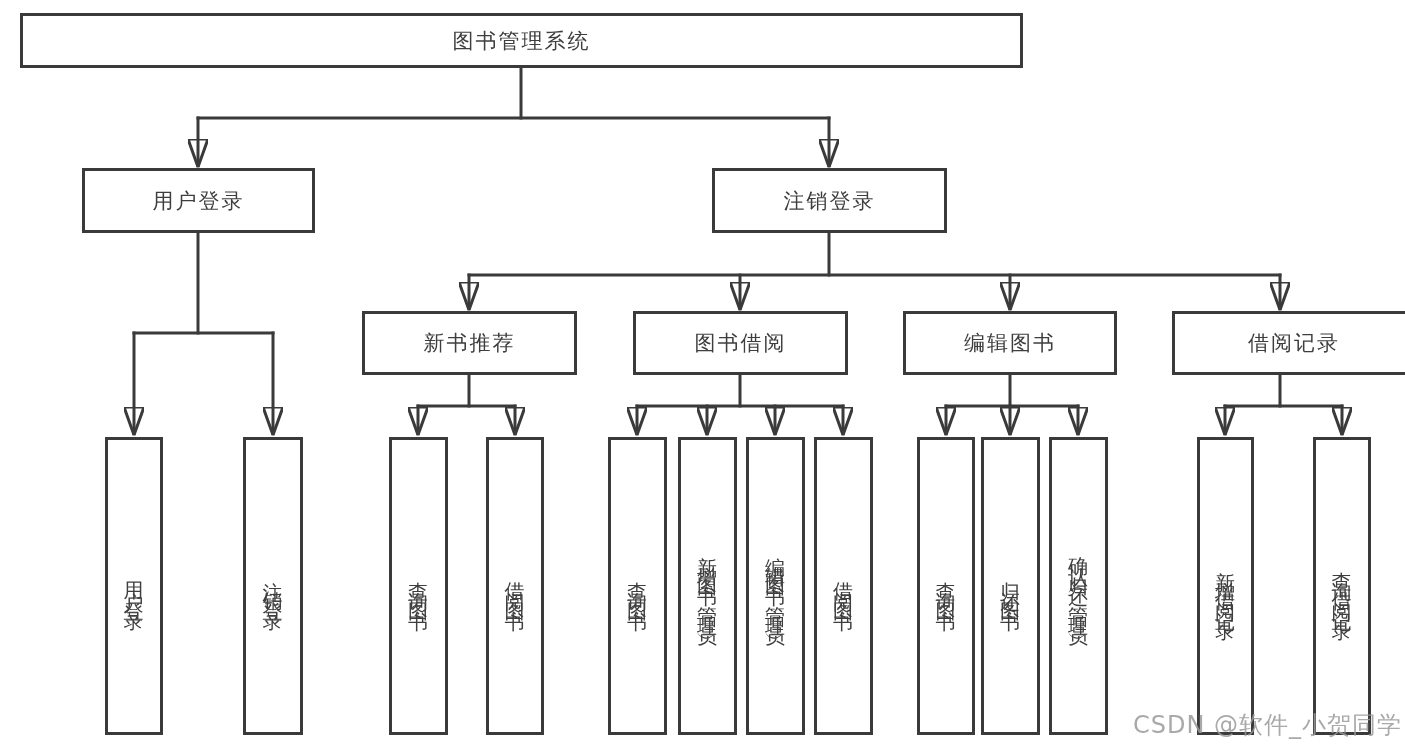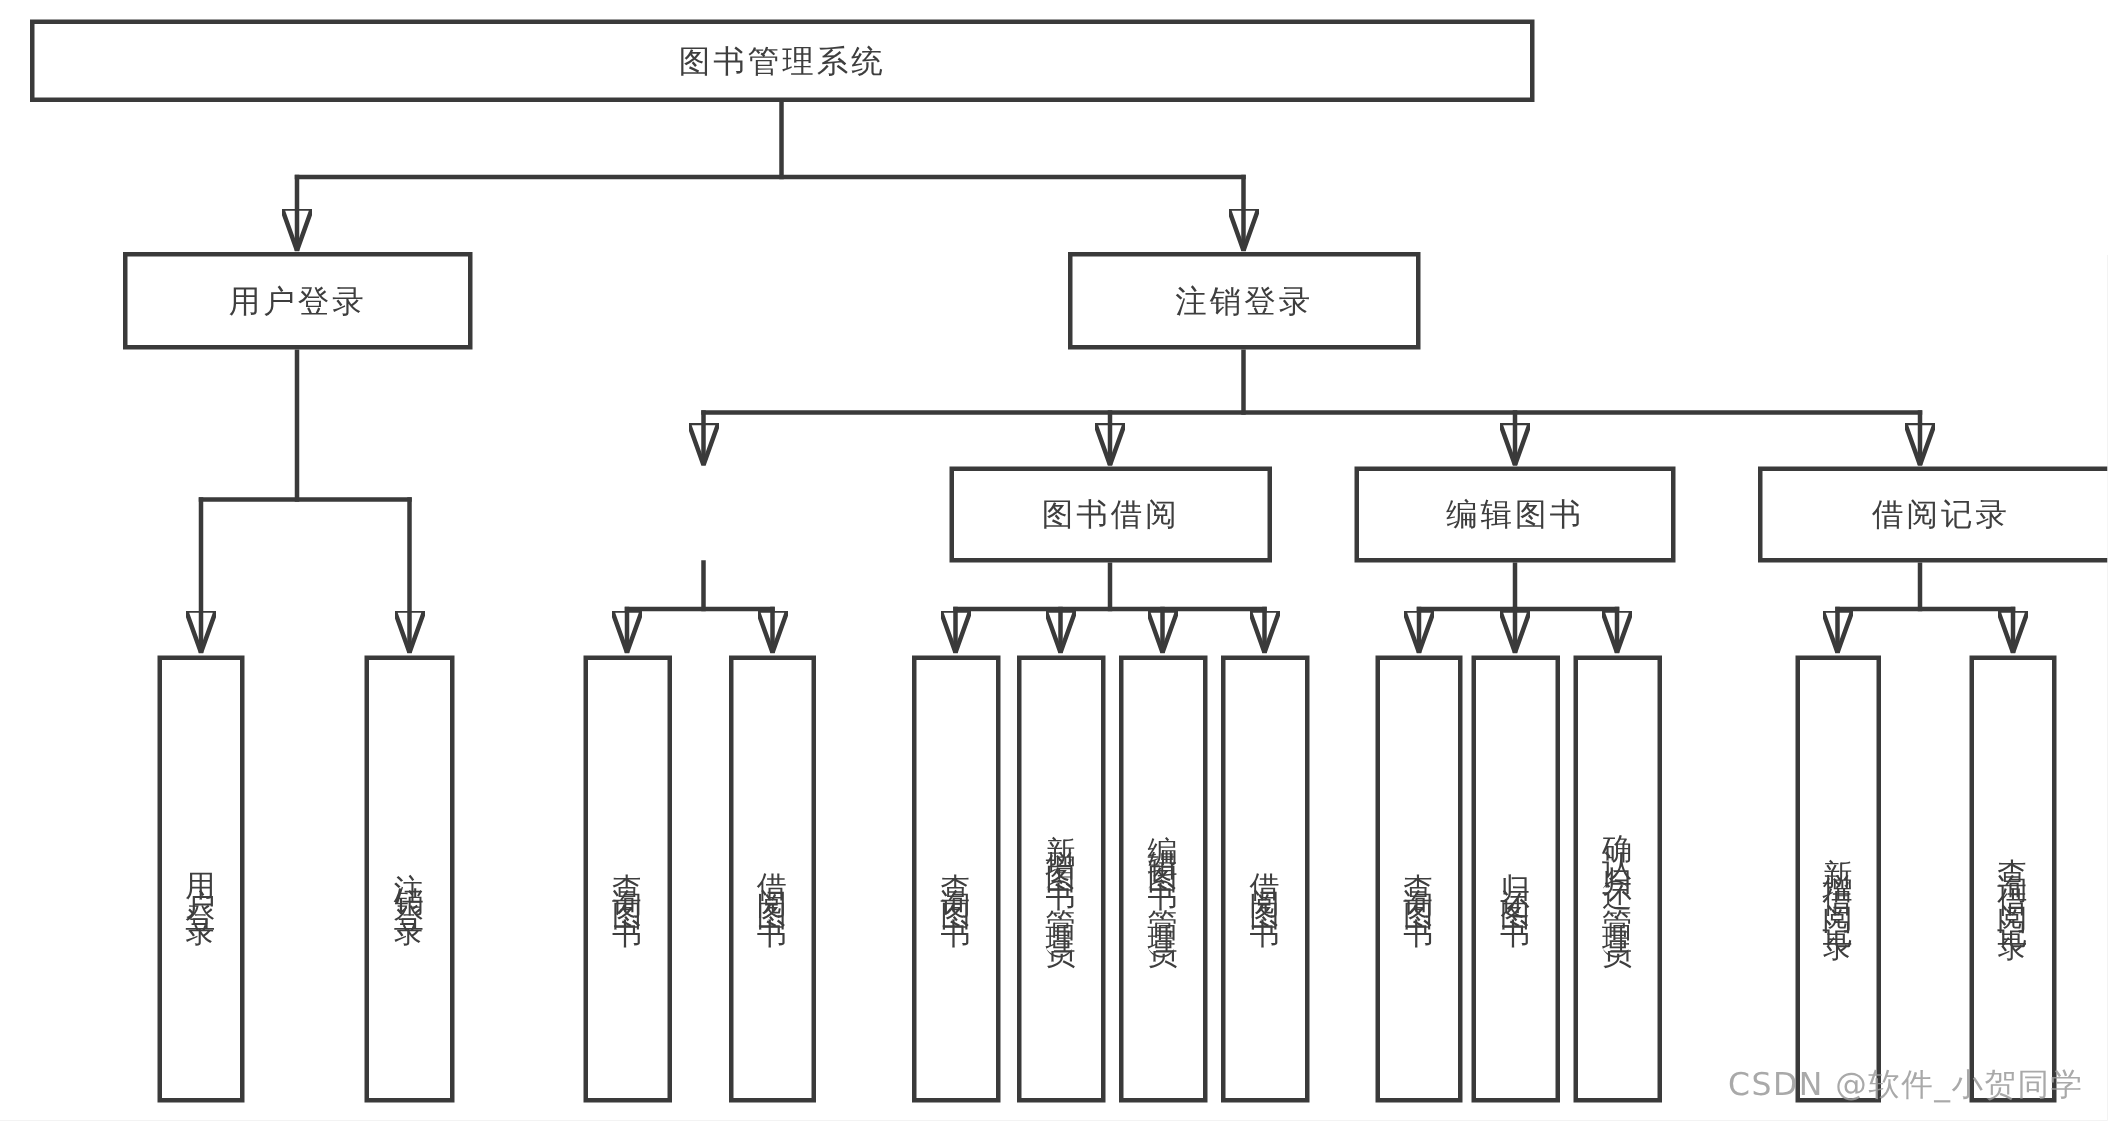--- a/index.html
+++ b/index.html
@@ -42,22 +42,22 @@
   .vtext{
     writing-mode:vertical-rl;
     text-orientation:mixed;
     font-size:20px;
     letter-spacing:10px;
     line-height:1;
     color:var(--text);
   }
   .watermark{
     position:absolute;
-    top:709px;right:16px;
-    font-size:21px;
+    top:709px;right:3px;
+    font-size:24px;
     letter-spacing:1px;
     color:var(--watermark);
     opacity:.85;
     z-index:3;
     white-space:nowrap;
   }
 </style>
 </head>
 <body>
 
@@ -123,20 +123,21 @@
       <line x1="1225" y1="406" x2="1225" y2="434" marker-end="url(#arrow)"></line>
       <line x1="1342" y1="406" x2="1342" y2="434" marker-end="url(#arrow)"></line>
     </g>
   </svg>
 
   <div class="node" style="left:20px;top:13px;width:1003px;height:55px">图书管理系统</div>
 
   <div class="node" style="left:82px;top:168px;width:233px;height:65px">用户登录</div>
   <div class="node" style="left:712px;top:168px;width:235px;height:65px">注销登录</div>
 
+  <div class="node" style="left:362px;top:311px;width:215px;height:64px">新书推荐</div>
   <div class="node" style="left:633px;top:311px;width:215px;height:64px">图书借阅</div>
   <div class="node" style="left:903px;top:311px;width:214px;height:64px">编辑图书</div>
   <div class="node" style="left:1172px;top:311px;width:244px;height:64px">借阅记录</div>
 
   <div class="node leaf" style="left:105px;top:437px;width:58px;height:298px">
     <span class="vtext">用户登录</span>
   </div>
   <div class="node leaf" style="left:243px;top:437px;width:60px;height:298px">
     <span class="vtext">注销登录</span>
   </div>

